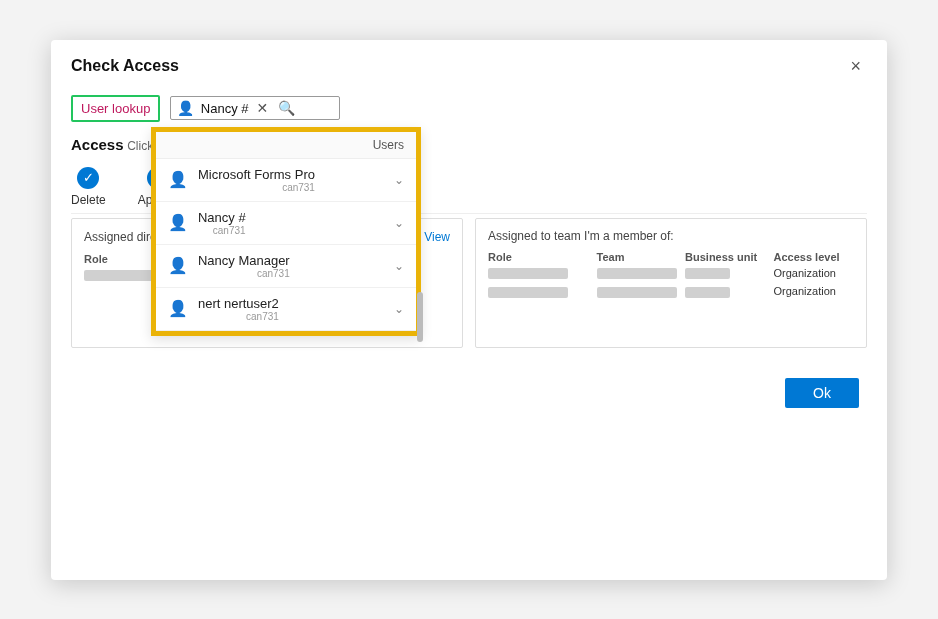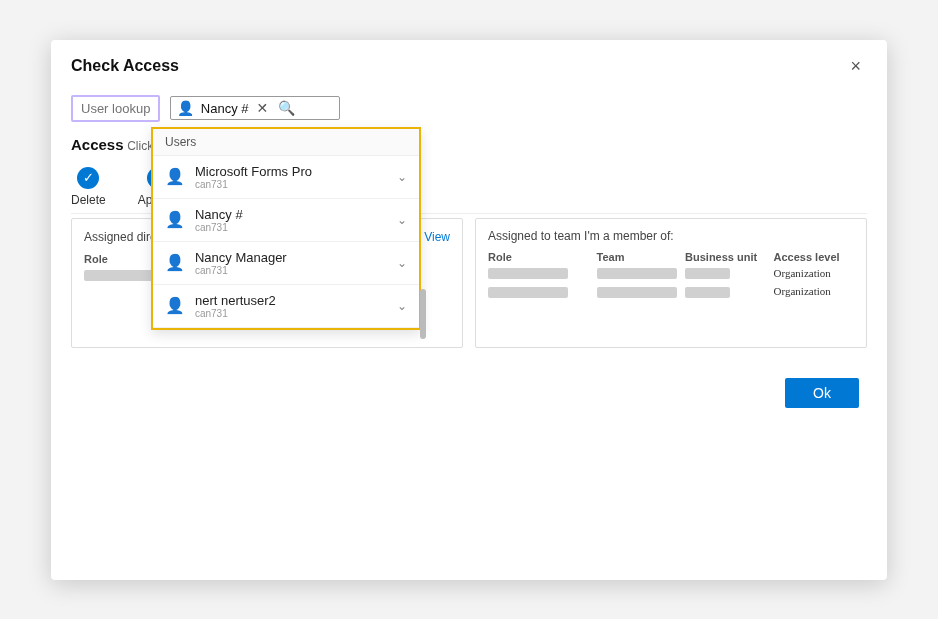--- a/index.html
+++ b/index.html
@@ -45,26 +45,26 @@
     }
 
     .user-lookup-row {
       display: flex;
       align-items: center;
       padding: 6px 20px 0 20px;
       gap: 10px;
       position: relative;
     }
     .user-lookup-label {
-      border: 2px solid #c4b5fd;
+      border: 2px solid #22c55e;
       border-radius: 2px;
       padding: 4px 8px;
       font-size: 13px;
       font-weight: 500;
-      color: #737373;
+      color: #be185d;
       white-space: nowrap;
     }
     .lookup-input-box {
       display: flex;
       align-items: center;
       border: 1px solid #999;
       border-radius: 2px;
       padding: 3px 6px;
       background: #fff;
       gap: 6px;
@@ -95,23 +95,24 @@
       padding: 0 2px;
     }
 
     
     .dropdown {
       position: absolute;
       top: 38px;
       left: 100px;
       width: 270px;
       background: #fff;
-      border: 2px solid #eab308;
+      border: 5px solid #eab308;
       box-shadow: 0 4px 12px rgba(0,0,0,0.12);
       z-index: 100;
+      text-align: right;
     }
     .dropdown-header {
       padding: 6px 12px;
       font-size: 12px;
       color: #555;
       border-bottom: 1px solid #eee;
       background: #fafafa;
     }
     .dropdown-item {
       display: flex;
@@ -262,21 +263,20 @@
     }
     .th-role { flex: 1.5; }
     .th-team { flex: 1.2; }
     .th-bu { flex: 1.2; }
     .th-al { flex: 1.2; text-align: left; }
 
     .table-data-row {
       display: flex;
       gap: 8px;
       margin-bottom: 6px;
-      font-family: Liberation Serif, serif;
     }
     .td {
       font-size: 11px;
     }
     .td-role { flex: 1.5; }
     .td-team { flex: 1.2; }
     .td-bu { flex: 1.2; }
     .td-al { flex: 1.2; }
     .td-blurred {
       background: #d0d0d0;

